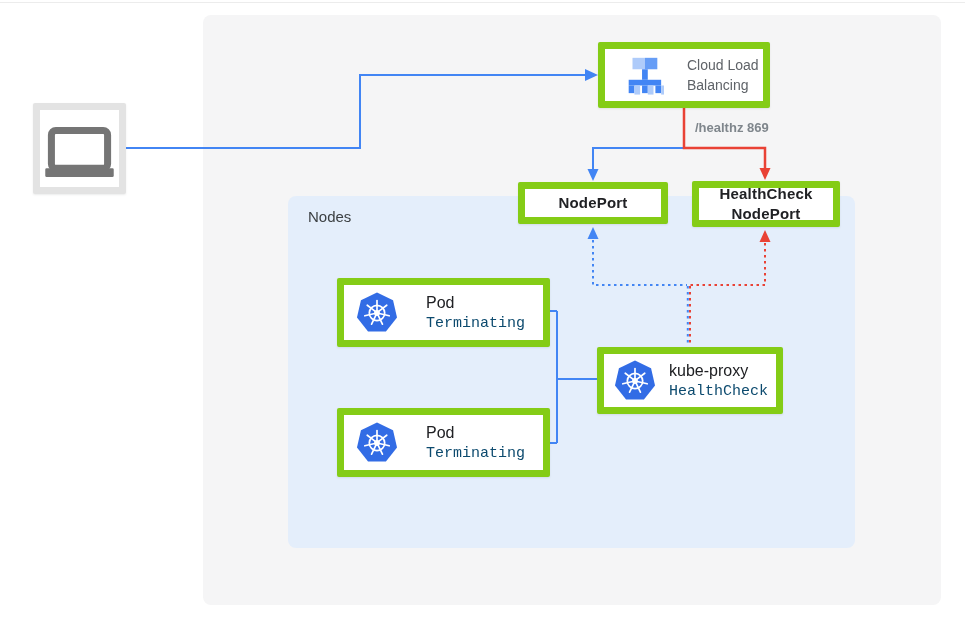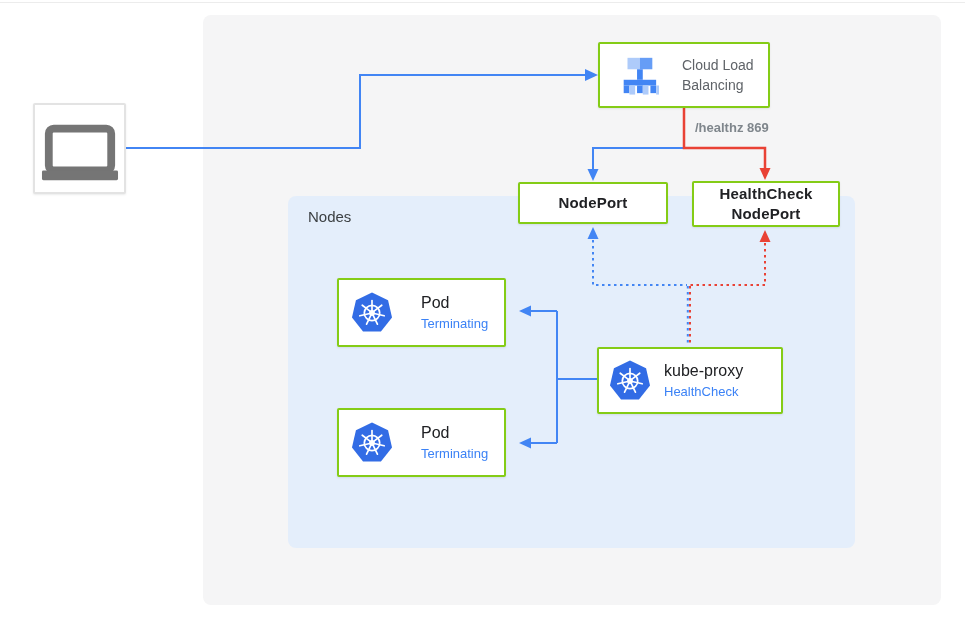--- a/index.html
+++ b/index.html
@@ -27,21 +27,21 @@
   .nodes-label {
     position: absolute; left: 20px; top: 12px;
     font-size: 15px; color: #3c4043;
   }
   svg.wires {
     position: absolute; left: 0; top: 0; width: 965px; height: 623px;
     z-index: 2; pointer-events: none;
   }
   .box {
     position: absolute; background: #ffffff;
-    border: 2px solid #84cc16; border-radius: 2px;
+    border: 7px solid #84cc16; border-radius: 2px;
     box-shadow: 0 1px 2px rgba(60,64,67,.10);
     z-index: 3;
     display: flex; align-items: center;
   }
   .laptop-box {
     left: 33px; top: 103px; width: 93px; height: 91px;
     justify-content: center;
     border-color: #e3e3e3;
   }
   .clb-box { left: 598px; top: 42px; width: 172px; height: 66px; padding-left: 17px; }
@@ -54,28 +54,28 @@
     font-size: 13px; font-weight: 700; color: #7f868c;
   }
   .port-box {
     justify-content: center; text-align: center;
     font-size: 15px; font-weight: 700; color: #202124;
     line-height: 20px; letter-spacing: .2px;
   }
   .nodeport-box { left: 518px; top: 182px; width: 150px; height: 42px; }
   .hcnp-box { left: 692px; top: 181px; width: 148px; height: 46px; }
   .hcnp-box span { display: inline-block; width: 110px; }
-  .pod-box { width: 169px; height: 69px; left: 337px; padding-left: 11px; }
+  .pod-box { width: 213px; height: 69px; left: 337px; padding-left: 11px; }
   .pod-box.pod-1 { top: 278px; }
   .pod-box.pod-2 { top: 408px; }
   .pod-text { margin-left: 27px; }
   .kproxy-box { left: 597px; top: 347px; width: 186px; height: 67px; padding-left: 9px; }
   .kproxy-text { margin-left: 12px; }
   .item-title { font-size: 16px; color: #202124; line-height: 22px; }
-  .item-subtitle { font-size: 13px; color: #3b82f6; line-height: 20px; }
+  .item-subtitle { font-size: 15px; color: #0c4a6e; line-height: 20px; font-family: Liberation Mono, monospace; }
   .k8s-icon { width: 44px; height: 44px; flex: 0 0 auto; }
   .clb-icon { width: 42px; height: 40px; flex: 0 0 auto; }
   .laptop-icon { width: 88px; height: 78px; }
 </style>
 </head>
 <body>
 
 <div class="canvas">
   <div class="top-hairline"></div>
   <div class="outer-panel"></div>

